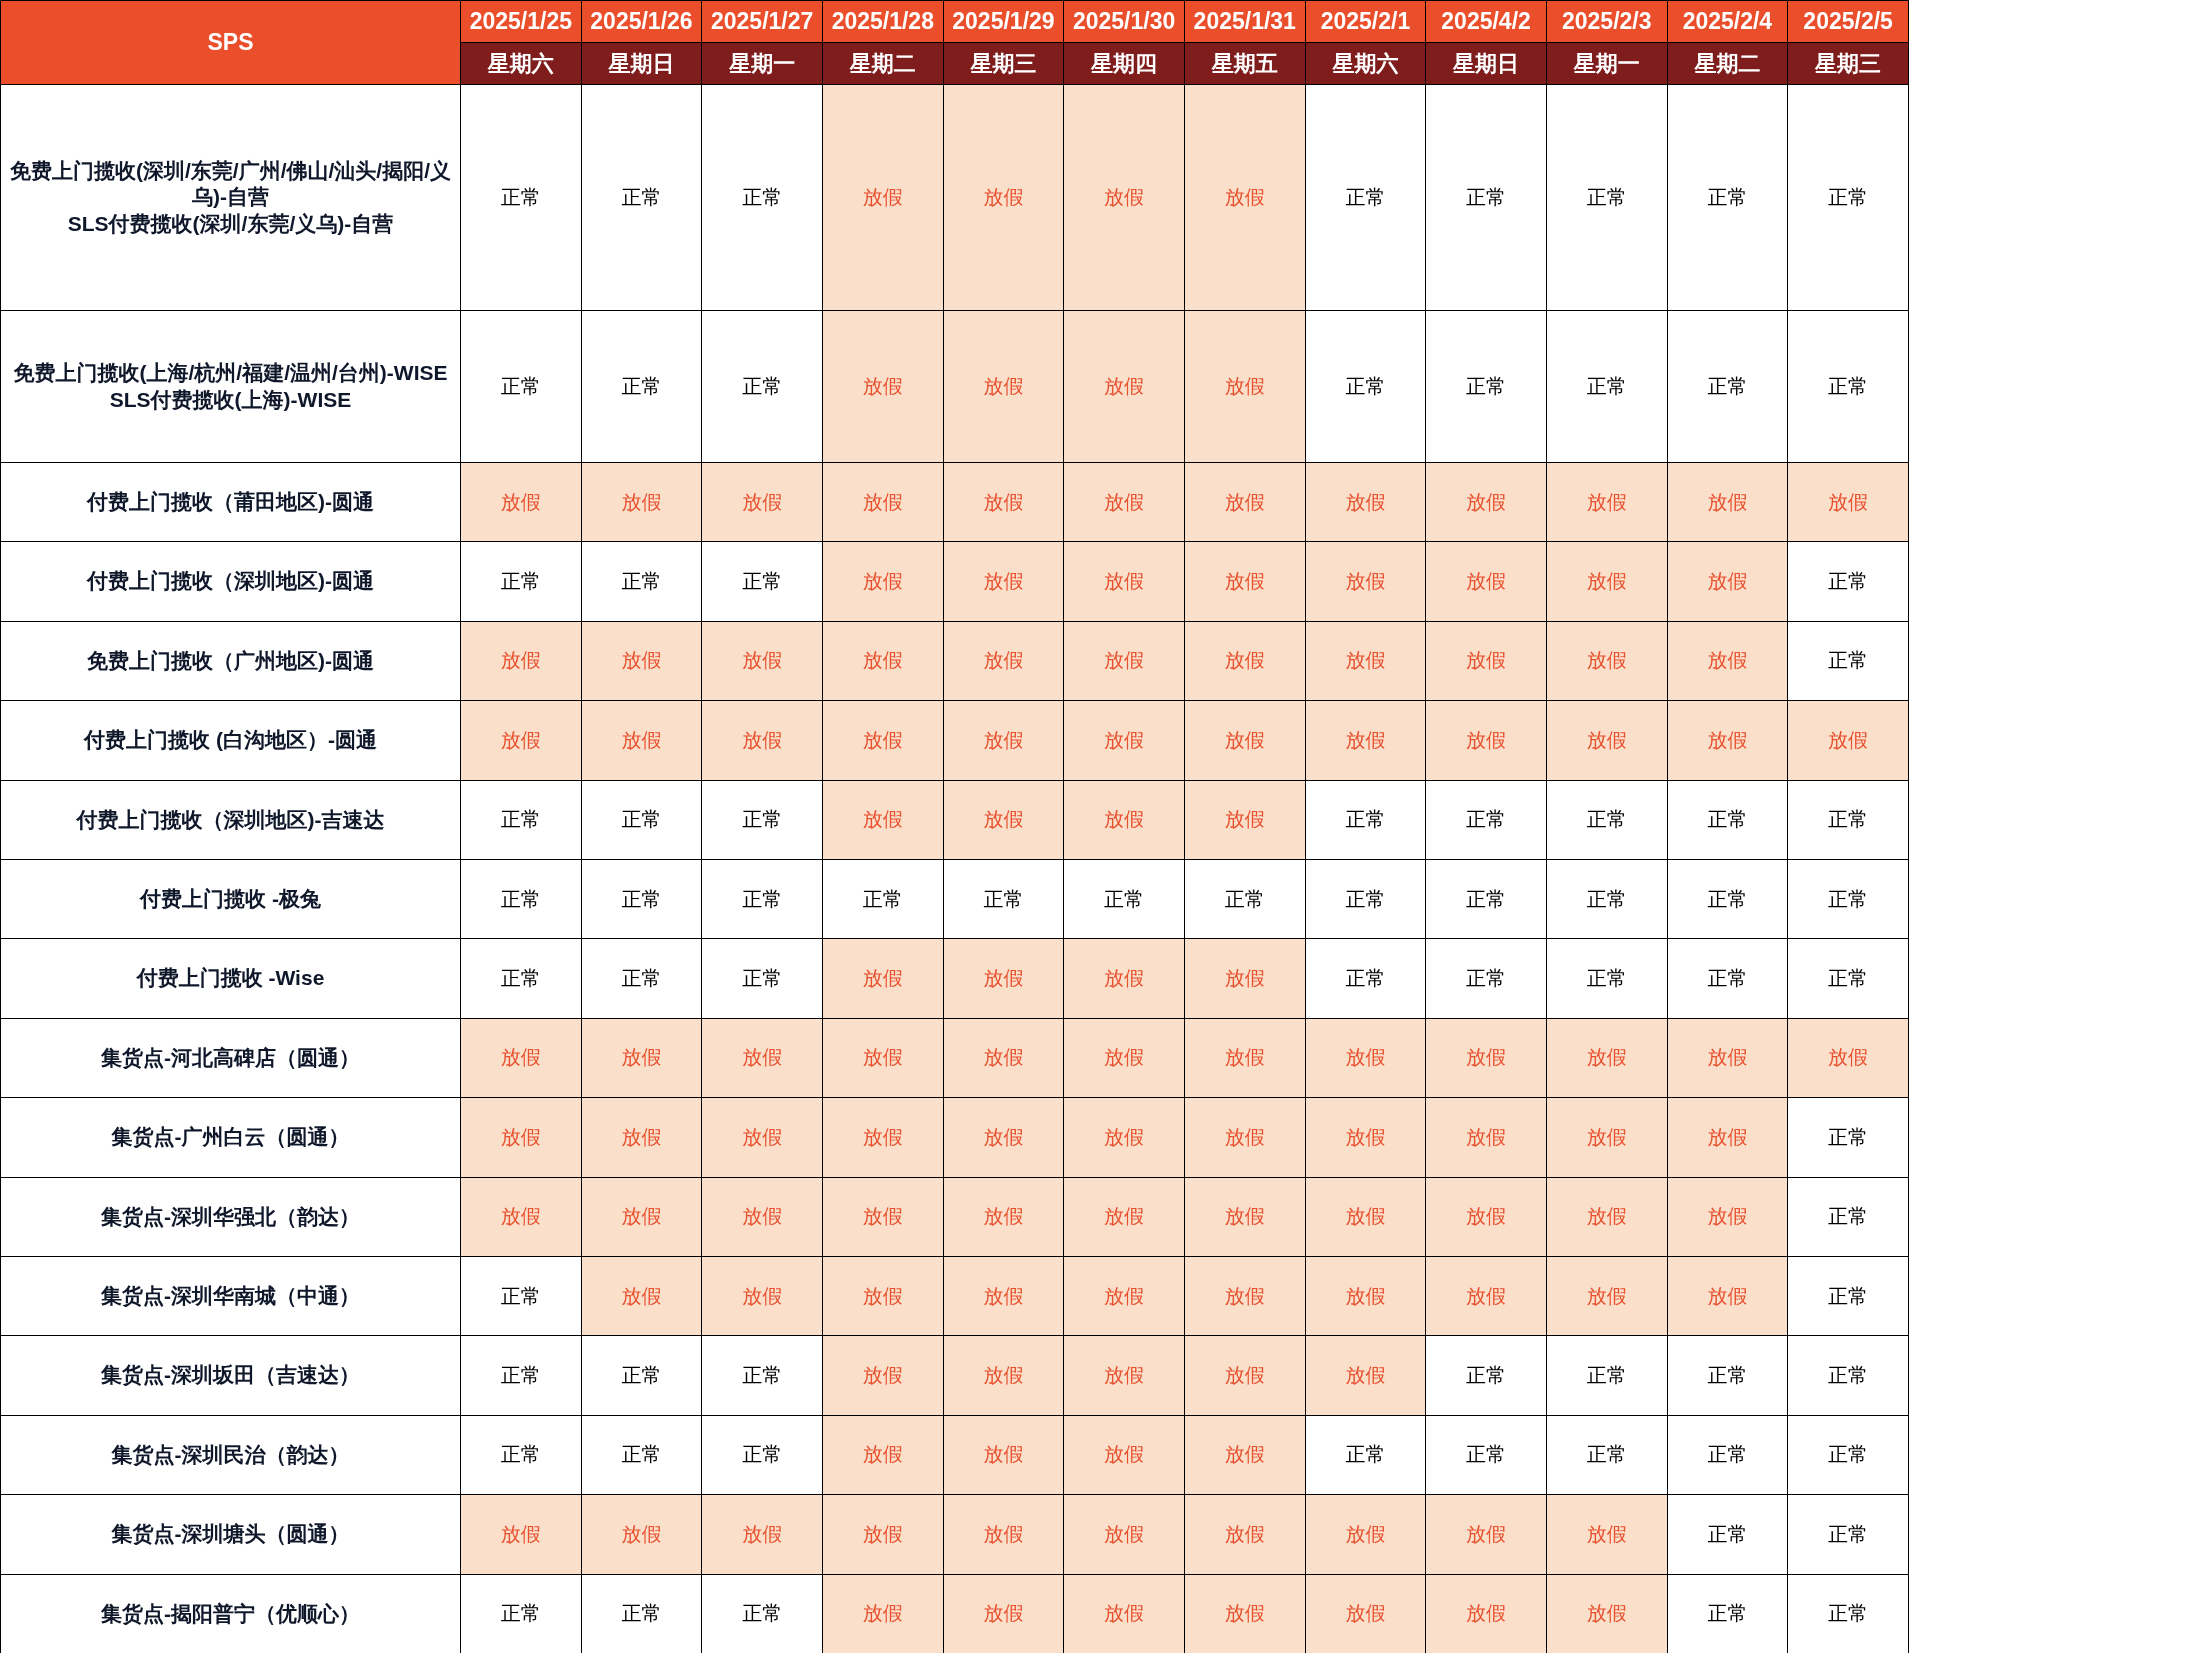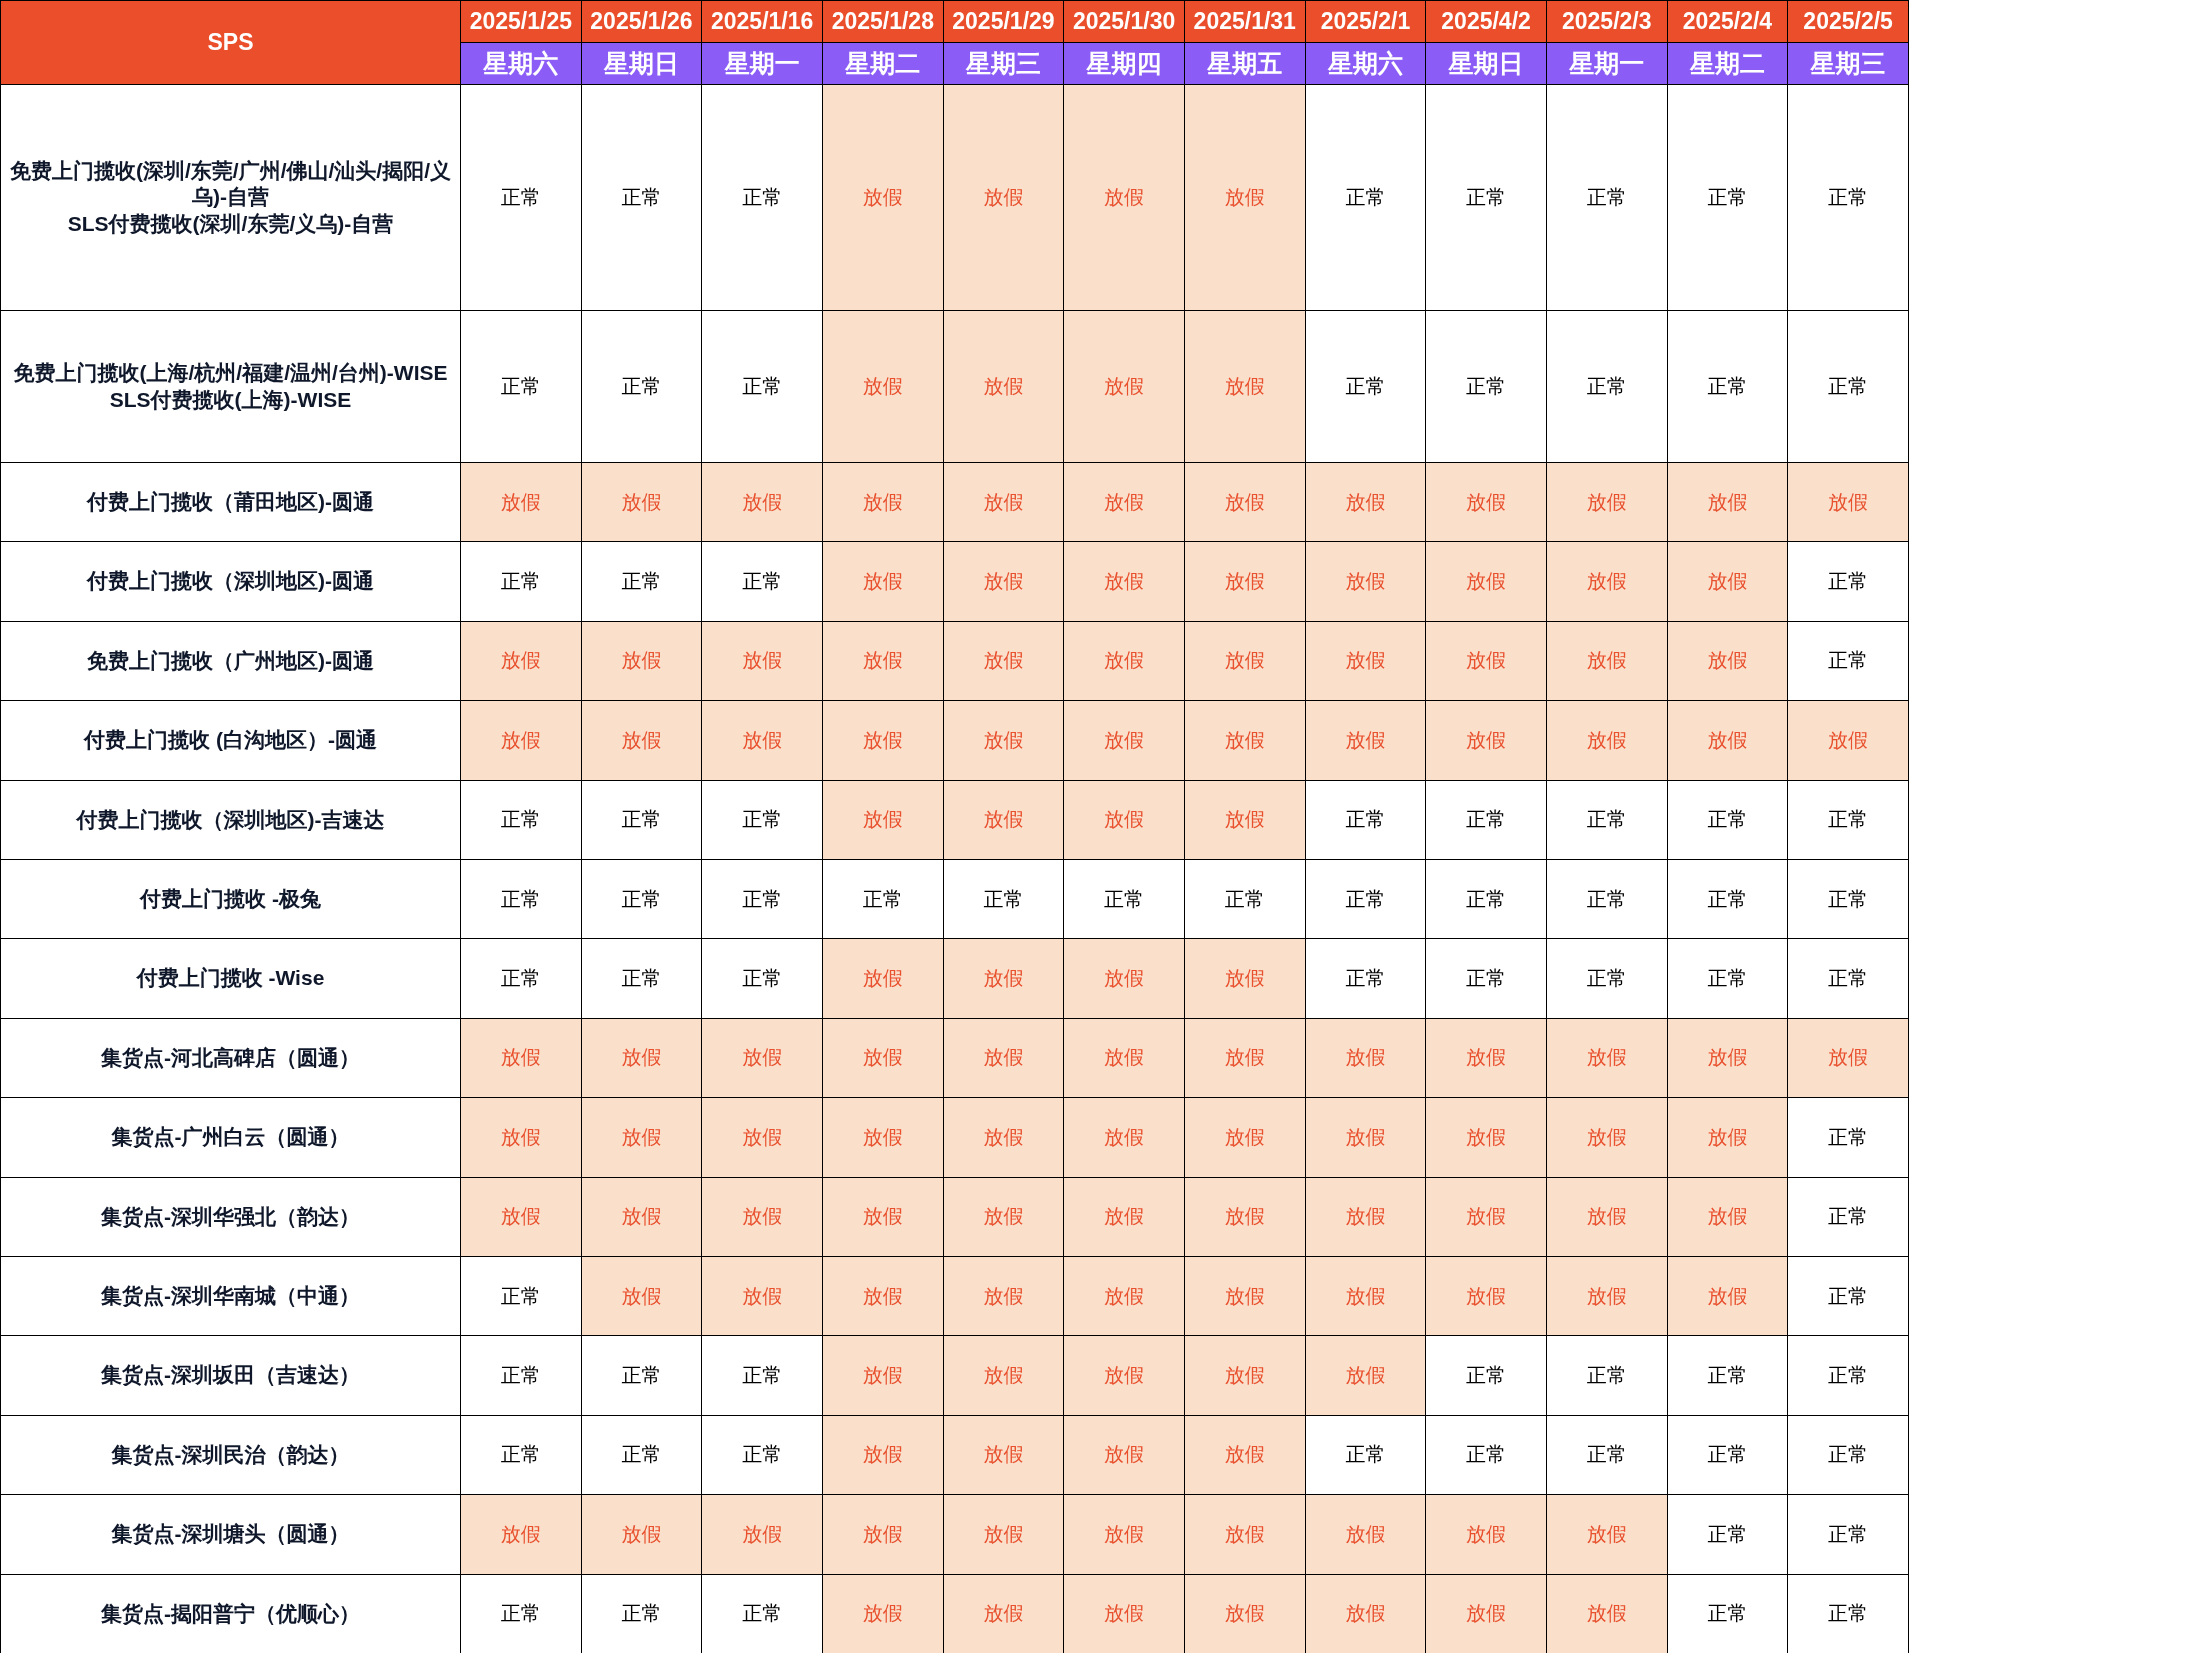--- a/index.html
+++ b/index.html
@@ -36,24 +36,24 @@
   }
   th.date-head {
     background: #EA4E2B;
     color: #ffffff;
     font-weight: bold;
     font-size: 23px;
     height: 41px;
     margin-left: 36px;
   }
   th.dow-head {
-    background: #8b5cf6;
+    background: #7f1d1d;
     color: #ffffff;
     font-weight: bold;
-    font-size: 25px;
+    font-size: 22px;
     height: 41px;
   }
   
   td.row-label {
     background: #ffffff;
     color: #0f172a;
     font-weight: bold;
     font-size: 21px;
     line-height: 1.25;
     padding: 2px 3px;
@@ -74,21 +74,21 @@
 </style>
 </head>
 <body>
 
 <table class="sps-table">
   <thead>
     <tr>
       <th class="corner" rowspan="2">SPS</th>
     <th class="date-head">2025/1/25</th>
         <th class="date-head">2025/1/26</th>
-        <th class="date-head">2025/1/16</th>
+        <th class="date-head">2025/1/27</th>
         <th class="date-head">2025/1/28</th>
         <th class="date-head">2025/1/29</th>
         <th class="date-head">2025/1/30</th>
         <th class="date-head">2025/1/31</th>
         <th class="date-head">2025/2/1</th>
         <th class="date-head">2025/4/2</th>
         <th class="date-head">2025/2/3</th>
         <th class="date-head">2025/2/4</th>
         <th class="date-head">2025/2/5</th>
       </tr>

